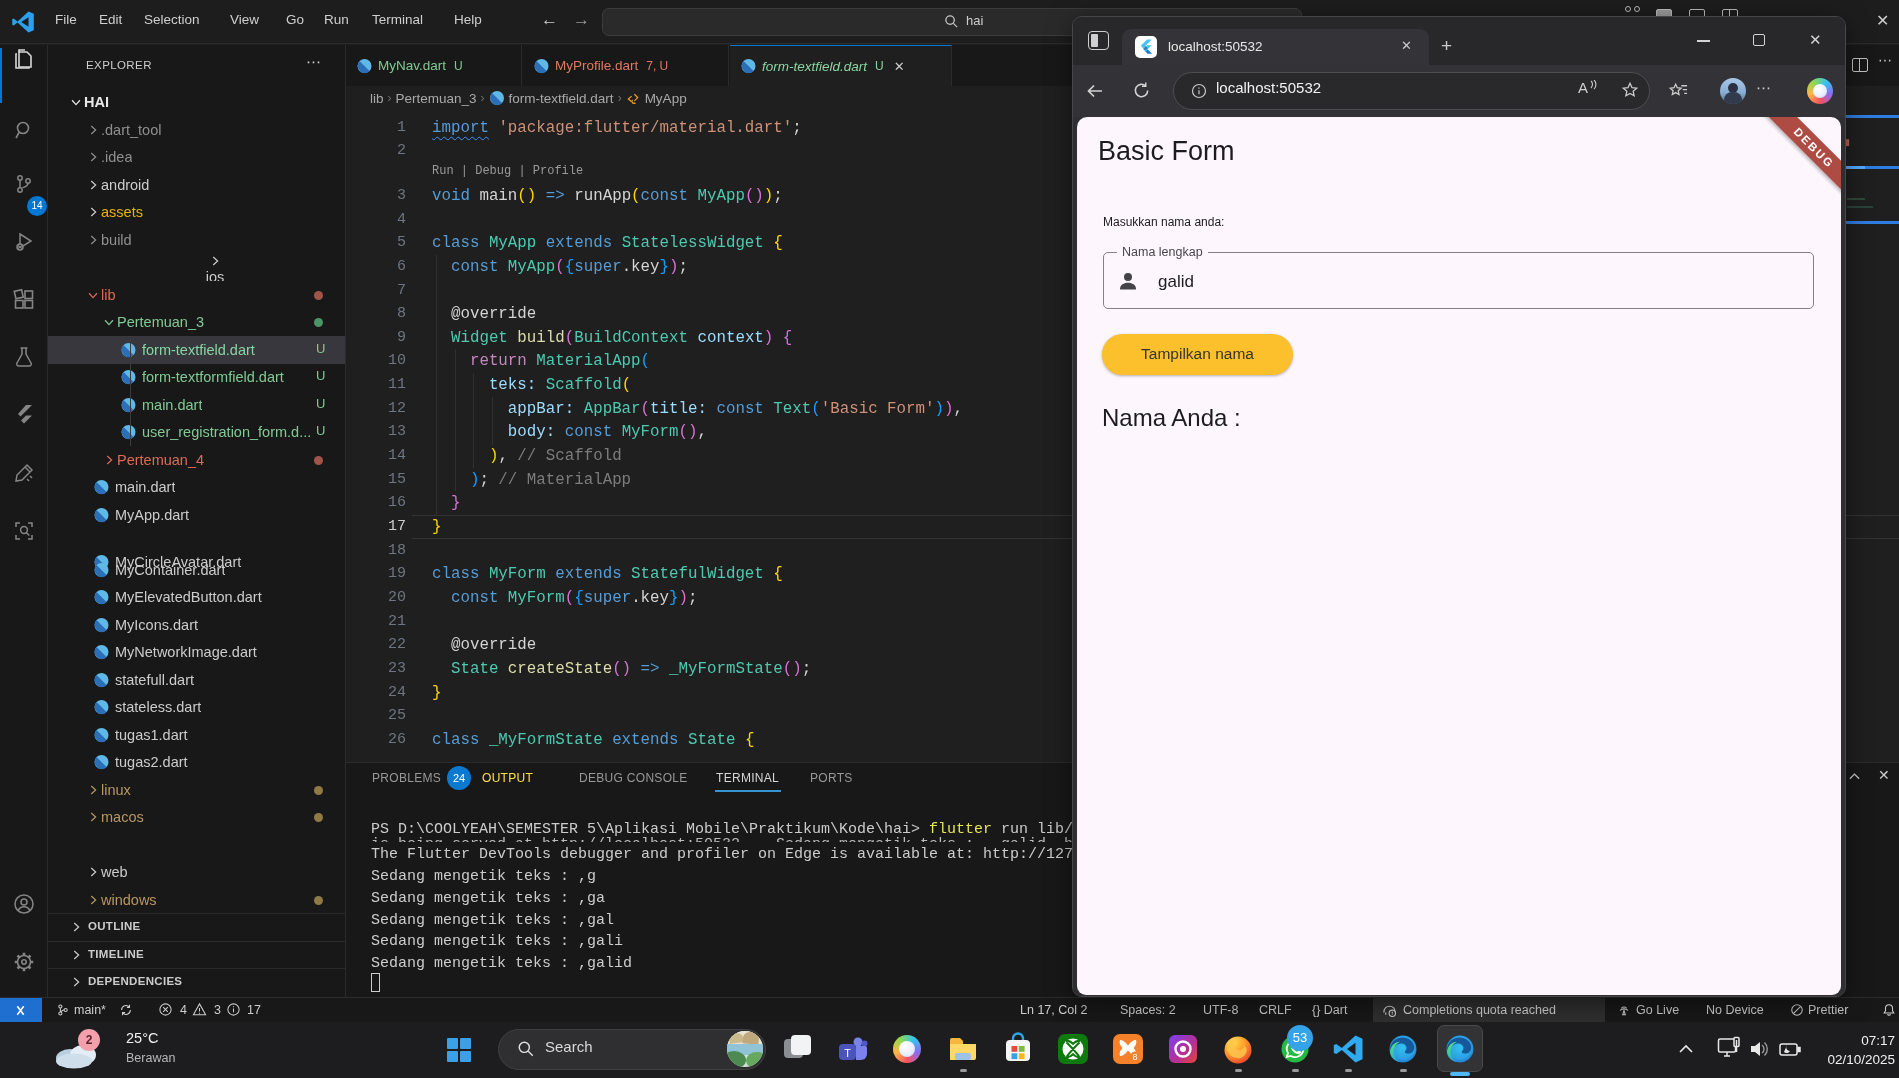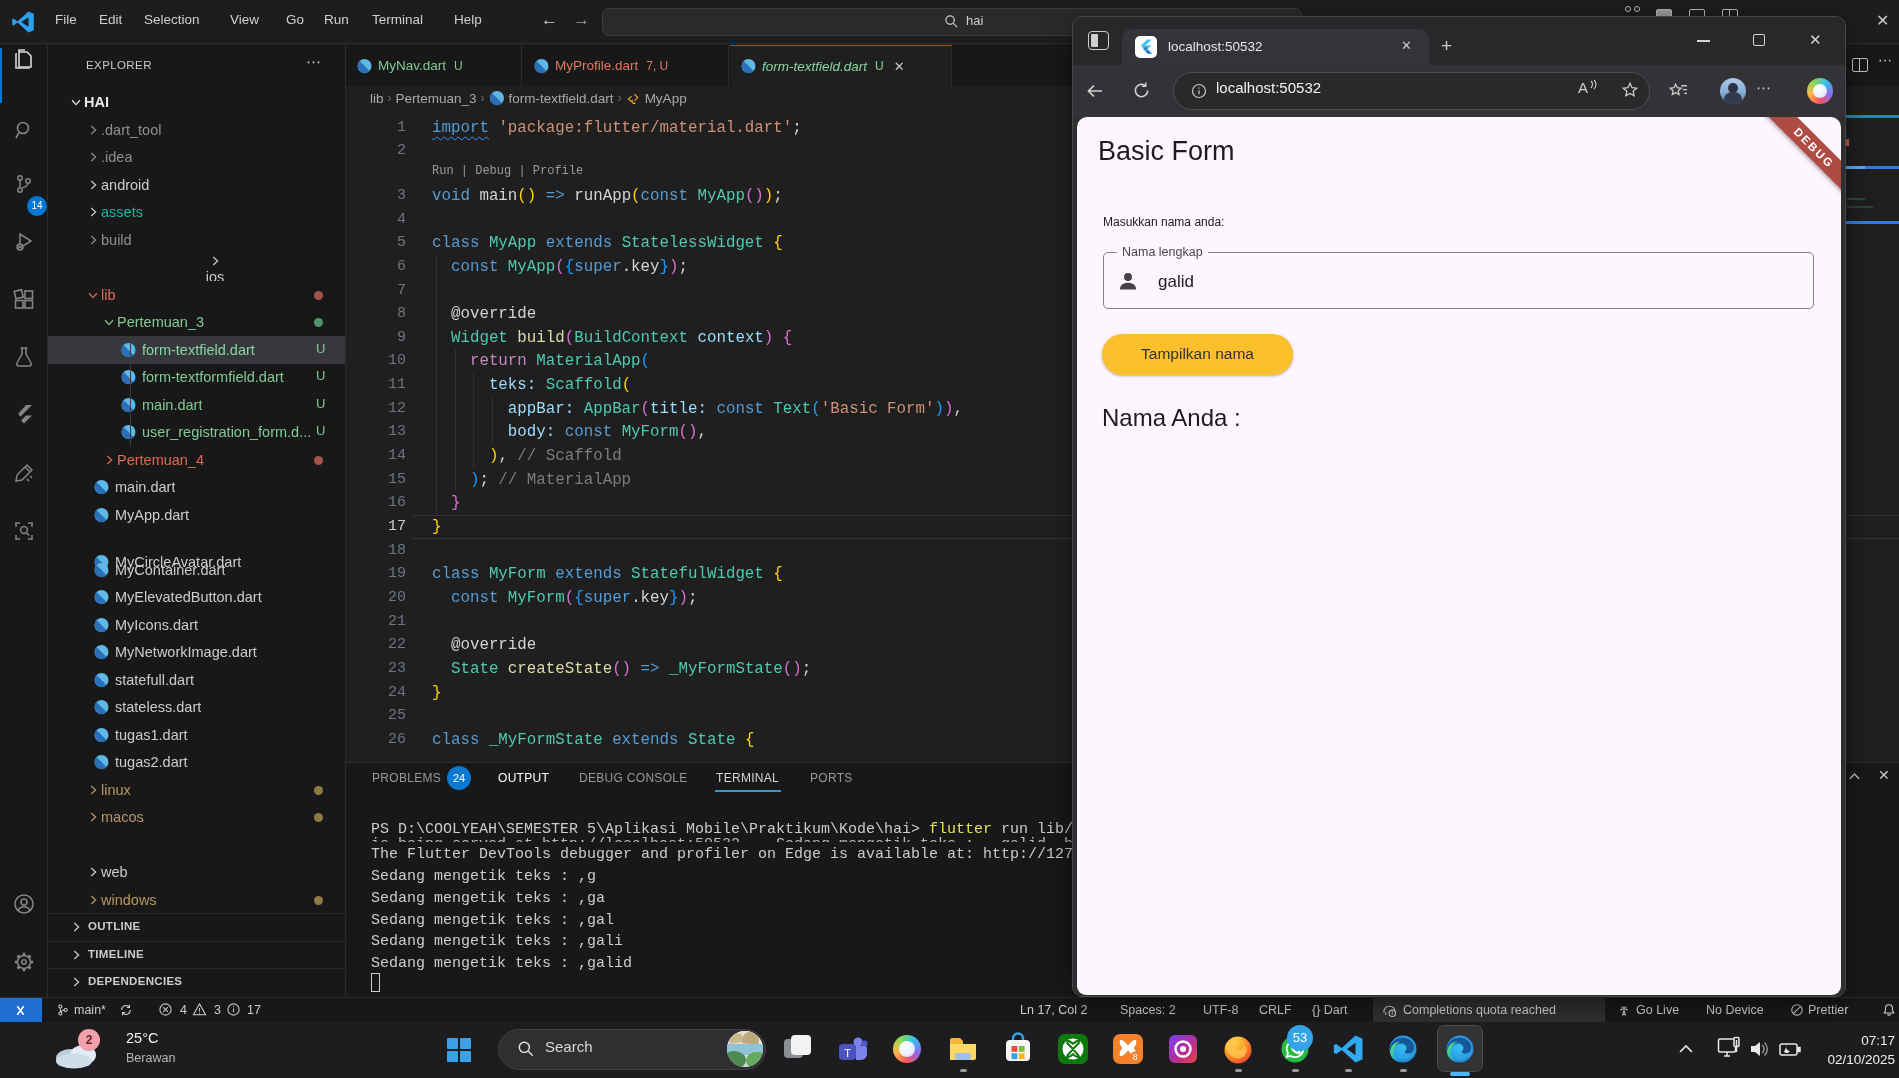--- a/index.html
+++ b/index.html
@@ -140,21 +140,21 @@
         </svg>
       </span>
       <span class="lbl" style="color:#cccccc;font-weight:normal;">android</span>
     </div>
 <div class="trow" style="top:198.0px;padding-left:37px;">
       <span class="chev">
         <svg width="14" height="14" viewBox="0 0 16 16" fill="none" stroke="#cccccc" stroke-width="1.4">
           <path d="M6 3.5l5 4.5-5 4.5"></path>
         </svg>
       </span>
-      <span class="lbl" style="color:#14b8a6;font-weight:normal;">assets</span>
+      <span class="lbl" style="color:#eab308;font-weight:normal;">assets</span>
     </div>
 <div class="trow" style="top:225.5px;padding-left:37px;">
       <span class="chev">
         <svg width="14" height="14" viewBox="0 0 16 16" fill="none" stroke="#8f8f8f" stroke-width="1.4">
           <path d="M6 3.5l5 4.5-5 4.5"></path>
         </svg>
       </span>
       <span class="lbl" style="color:#8f8f8f;font-weight:normal;">build</span>
     </div>
 <div class="trow" style="top:253.0px;padding-left:37px;flex-direction:column;">
@@ -437,21 +437,21 @@
 <div class="gut mono" style="left:0px;top:616.0px;color:#6e7681;">26</div>
 <div class="codeline mono" style="left:86px;top:616.0px;"><span class="kw">class</span><span class="pl"> </span><span class="typ">_MyFormState</span><span class="pl"> </span><span class="kw">extends</span><span class="pl"> </span><span class="typ">State</span><span class="pl"> </span><span class="b1">{</span></div>
 <div class="abs mono" style="left:86px;top:51.8px;font-size:12px;color:#999999;">Run&nbsp;|&nbsp;Debug&nbsp;|&nbsp;Profile</div>
 <div class="abs" style="left:90px;top:143px;width:1px;height:261px;background:#303030;"></div>
 <div class="abs" style="left:109px;top:237px;width:1px;height:142px;background:#303030;"></div>
 <div class="abs" style="left:127px;top:261px;width:1px;height:95px;background:#303030;"></div>
 <div class="abs" style="left:146px;top:285px;width:1px;height:48px;background:#303030;"></div>
 </div>
 <div class="abs" style="left:346px;top:762px;width:1553px;height:235px;background:#181818;border-top:1px solid #2b2b2b;">
 <div class="abs" style="left:26px;top:8px;font-size:12px;color:#989898;letter-spacing:.3px;">PROBLEMS</div>
-<div class="abs" style="left:152px;top:8px;font-size:12px;color:#ffffff;letter-spacing:.3px;">OUTPUT</div>
+<div class="abs" style="left:136px;top:8px;font-size:12px;color:#fde047;letter-spacing:.3px;">OUTPUT</div>
 <div class="abs" style="left:233px;top:8px;font-size:12px;color:#989898;letter-spacing:.3px;">DEBUG CONSOLE</div>
 <div class="abs" style="left:370px;top:8px;font-size:12px;color:#d6d6d6;letter-spacing:.3px;">TERMINAL</div>
 <div class="abs" style="left:464px;top:8px;font-size:12px;color:#989898;letter-spacing:.3px;">PORTS</div>
 <div class="abs" style="left:101px;top:3px;width:24px;height:24px;border-radius:50%;background:#0b79d0;color:#fff;font-size:11px;text-align:center;line-height:24px;">24</div>
 <div class="abs" style="left:369px;top:27px;width:66px;height:1.5px;background:#3794d1;"></div>
 <div class="abs mono" style="left:25px;top:56px;font-size:15px;line-height:21px;color:#cccccc;">PS D:\COOLYEAH\SEMESTER 5\Aplikasi Mobile\Praktikum\Kode\hai&gt; <span style="color:#e5e55a">flutter</span> run lib/Pertemuan_3/form-textfield.dart</div>
 <div class="abs" style="left:25px;top:71px;width:1400px;height:8px;overflow:hidden;">
         <div class="mono" style="font-size:15px;line-height:21px;color:#bbbbbb;">is being served at http://localhost:50532    Sedang mengetik teks :  ,galid  http://127.0.0.1:9101?uri=http://127.0.0.1:50533/Ab3xT</div>
       </div>
 <div class="abs mono" style="left:25px;top:81px;font-size:15px;line-height:21px;color:#cccccc;">The Flutter DevTools debugger and profiler on Edge is available at: http://127.0.0.1:9101?uri</div>

